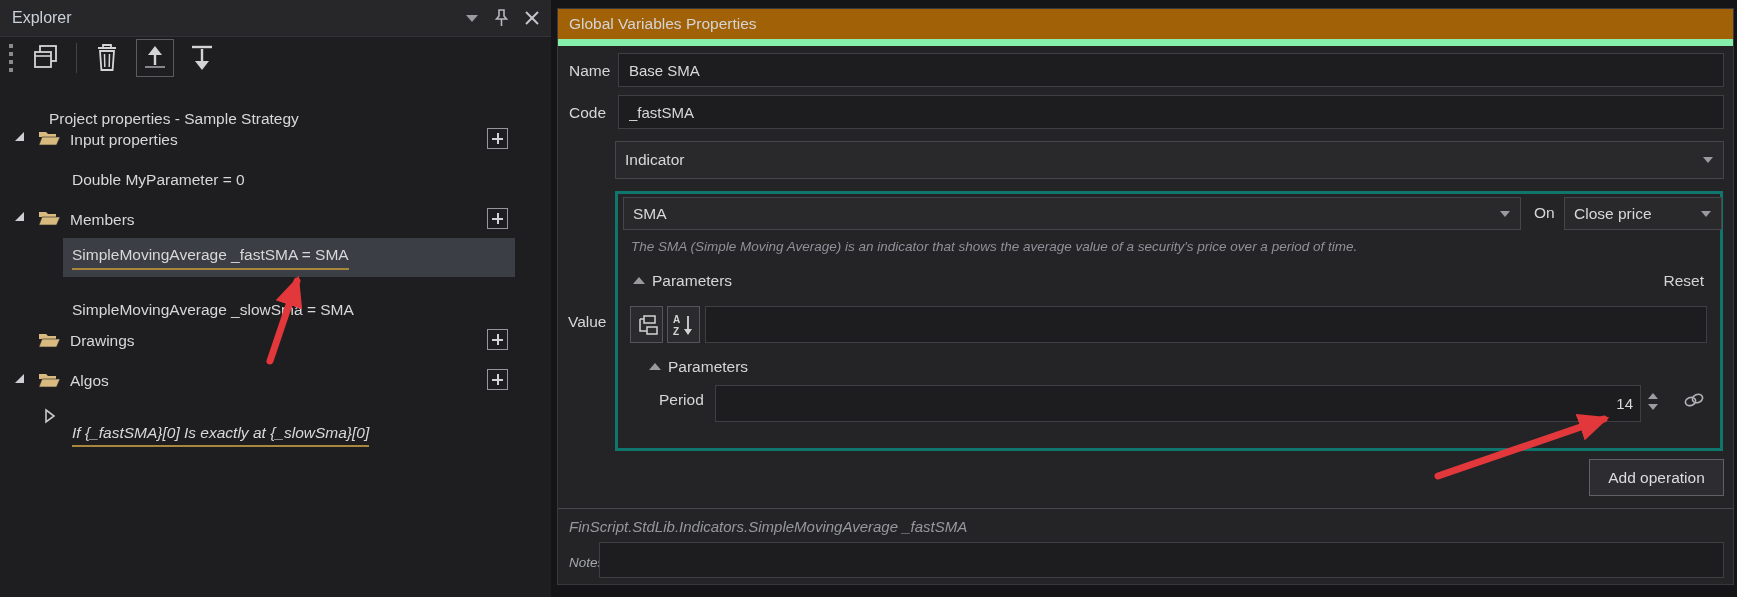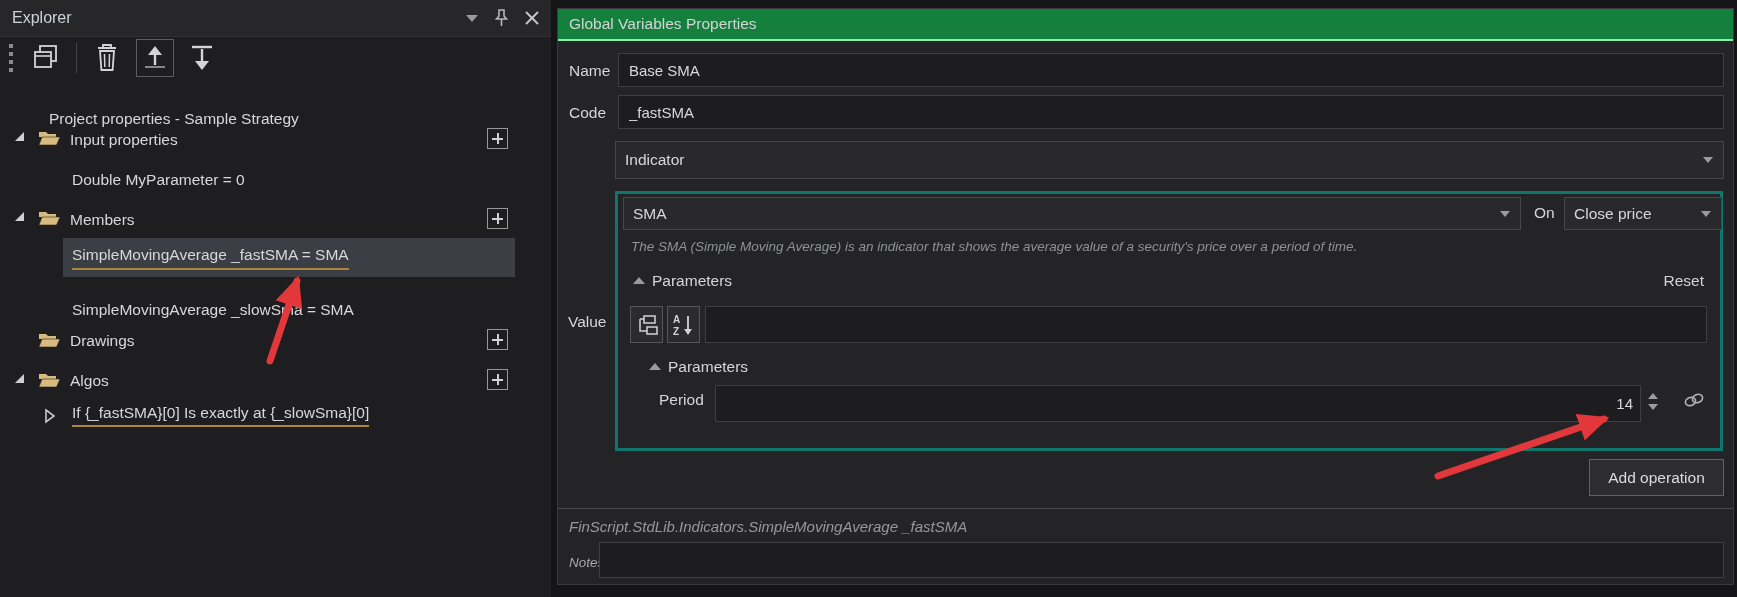--- a/index.html
+++ b/index.html
@@ -31,21 +31,21 @@
   .folder{width:22px;height:17px;}
   .plus-btn{width:21px;height:21px;border:1px solid #97979b;background:transparent;position:absolute;cursor:pointer;}
   .plus-btn::before{content:"";position:absolute;left:4px;top:9px;width:11px;height:1.6px;background:#d2d2d4;}
   .plus-btn::after{content:"";position:absolute;left:9px;top:4px;width:1.6px;height:11px;background:#d2d2d4;}
   .sel-row{left:63px;top:238px;width:452px;height:39px;background:#3b3e44;}
   .gold-underline{border-bottom:2px solid #a8873c;padding-bottom:4px;}
 
   
   .right-panel{left:557px;top:8px;width:1177px;height:577px;background:#242427;
                border:1px solid #39393d;box-sizing:border-box;}
-  .rp-header{left:0;top:0;width:1175px;height:30px;background:#15803d;border-bottom:2px solid #86efac;
+  .rp-header{left:0;top:0;width:1175px;height:30px;background:#a16207;border-bottom:7px solid #86efac;
              display:flex;align-items:center;}
   .rp-header-text{margin-left:11px;font-size:15.5px;color:#d4d4d6;}
   .fld-label{font-size:15.5px;color:#d6d6d8;}
   .txt-input{background:#1d1d20;border:1px solid #3e3e43;color:#d8d8da;font-size:15px;
              font-family:"Liberation Sans",sans-serif;box-sizing:border-box;padding:0 10px;outline:none;}
   .combo{background:#29292c;border:1px solid #46464a;box-sizing:border-box;display:flex;align-items:center;
          font-size:15.5px;color:#d8d8da;cursor:pointer;}
   .combo .cv{margin-left:9px;flex:1;white-space:nowrap;overflow:hidden;}
   .combo .dd{width:0;height:0;border-left:5px solid transparent;border-right:5px solid transparent;
              border-top:6px solid #9a9aa0;margin-right:10px;}
@@ -176,21 +176,21 @@
     <svg class="abs folder" style="left:38px;top:371px;" viewBox="0 0 22 17">
       <path d="M1 3 h7 l2 2 h8 v3 h-17 Z" fill="#d9ba7f"></path>
         <path d="M1 16 L4 8 h18 l-3.5 8 Z" fill="#d9ba7f" stroke="#2a2a2c" stroke-width="0.6"></path>
     </svg>
     <div class="abs tree-label" style="left:70px;top:372px;">Algos</div>
     <button class="plus-btn" style="left:487px;top:369px;"></button>
 
     <svg class="abs" style="left:44px;top:408px;" width="12" height="16" viewBox="0 0 12 16">
       <polygon points="2,2 10,8 2,14" fill="none" stroke="#c8c8cc" stroke-width="1.6"></polygon>
     </svg>
-    <div class="abs" style="left:72px;top:404px;">
+    <div class="abs" style="left:72px;top:424px;font-style:italic;">
       <span class="tree-label gold-underline">If {_fastSMA}[0] Is exactly at {_slowSma}[0]</span>
     </div>
   </div>
 
   <div class="abs right-panel">
 
     <div class="abs rp-header">
       <span class="rp-header-text">Global Variables Properties</span>
     </div>
 

